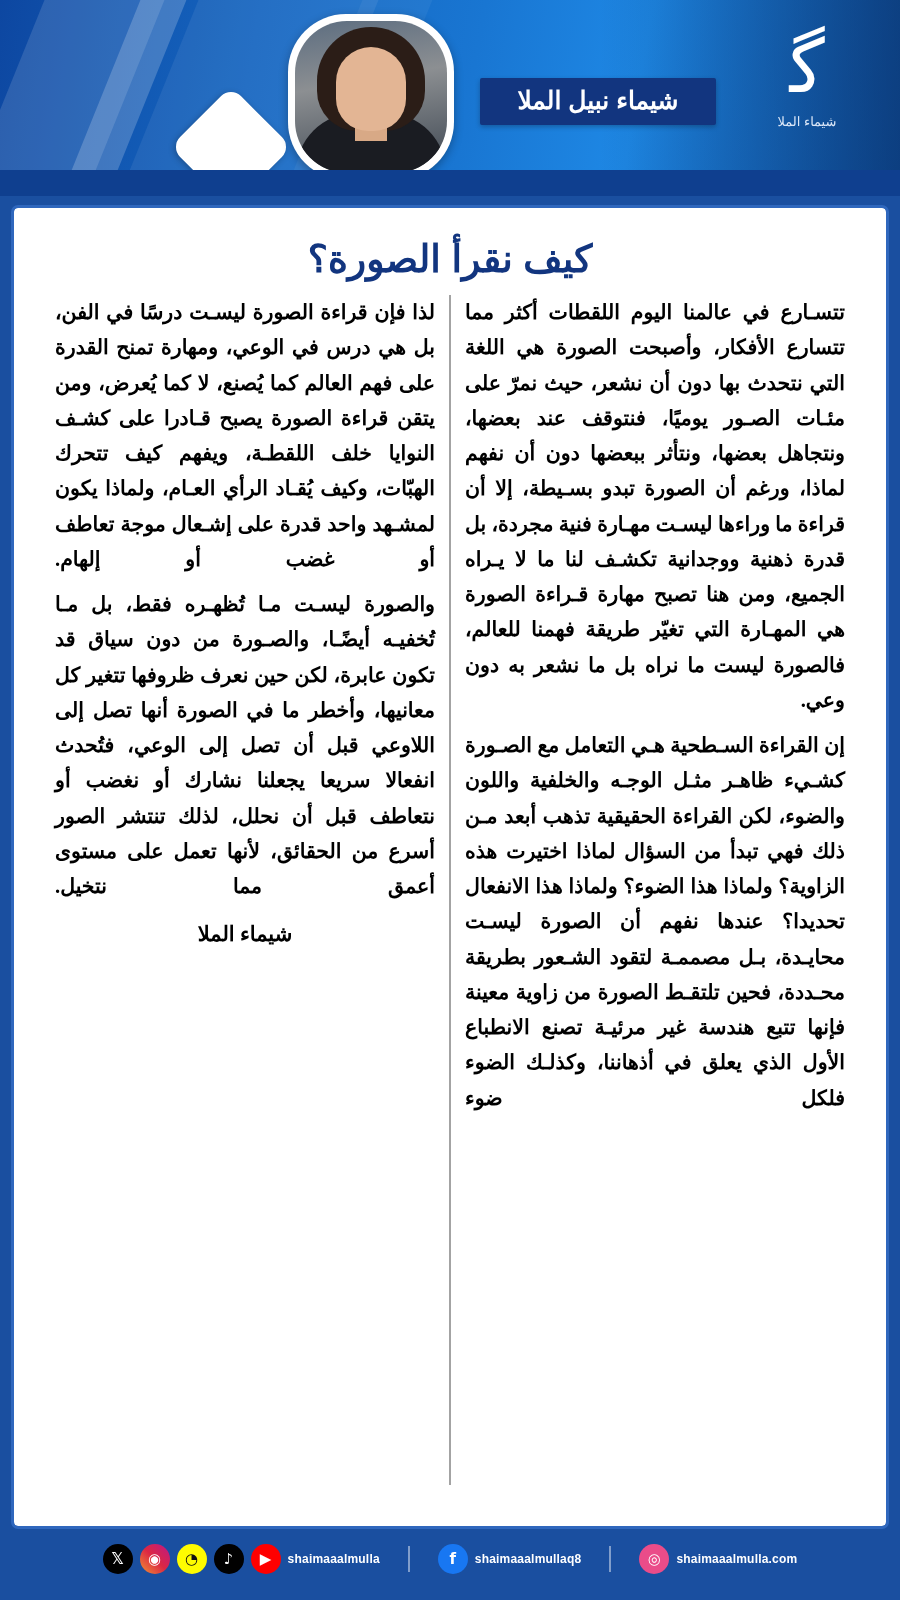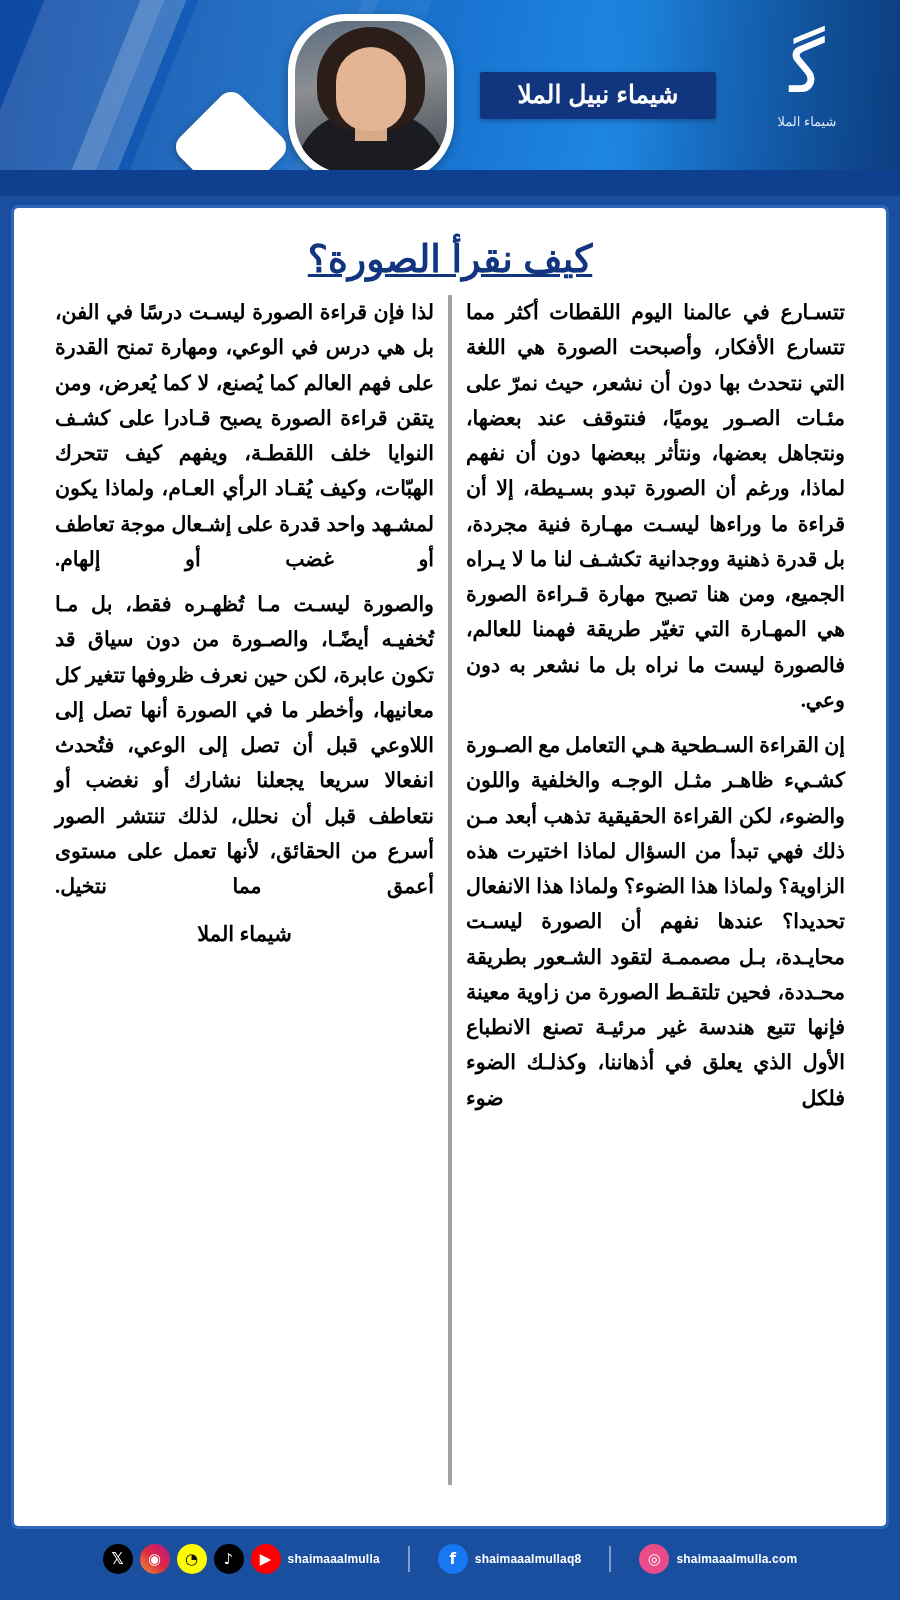--- a/index.html
+++ b/index.html
@@ -81,21 +81,21 @@
     position: absolute; left: 50%; bottom: 0; transform: translateX(-50%);
     width: 150px; height: 60px; border-radius: 60px 60px 0 0;
     background: #1a1c22;
   }
   .av-neck {
     position: absolute; left: 50%; top: 92px; transform: translateX(-50%);
     width: 32px; height: 28px; background: #d8a986;
   }
   .name-plate {
     position: absolute;
-    left: 480px; top: 72px;
+    left: 480px; top: 78px;
     min-width: 236px;
     padding: 8px 16px 10px 16px;
     background: #12357f;
     color: #ffffff;
     font-size: 25px;
     font-weight: bold;
     text-align: center;
     letter-spacing: 0.5px;
     border-radius: 2px;
     box-shadow: 0 2px 5px rgba(0,0,0,0.25);
@@ -135,41 +135,40 @@
     padding: 18px 22px 10px 22px;
     overflow: hidden;
   }
   .article-title {
     text-align: center;
     font-size: 38px;
     font-weight: bold;
     color: #12357f;
     margin: 6px 0 14px 0;
     font-family: "Liberation Sans", sans-serif;
-    text-decoration: underline;
   }
   .columns {
     display: flex;
     flex-direction: row;
     gap: 0;
     height: calc(100% - 90px);
   }
   .col {
     flex: 1;
     padding: 0 14px;
     font-family: "Liberation Serif", serif;
     font-size: 20.5px;
     line-height: 1.72;
     color: #000000;
     font-weight: bold;
     text-align: justify;
     text-align-last: justify;
     overflow: hidden;
   }
-  .col.right { border-left: 4px solid #a3a3a3; }
+  .col.right { border-left: 2px solid #a3a3a3; }
   .col p { margin-bottom: 10px; }
   .col p:last-child { margin-bottom: 16px; }
   .byline {
     margin-top: 12px;
     text-align: center;
     text-align-last: center;
     font-size: 21px;
     font-weight: bold;
     color: #000;
   }

